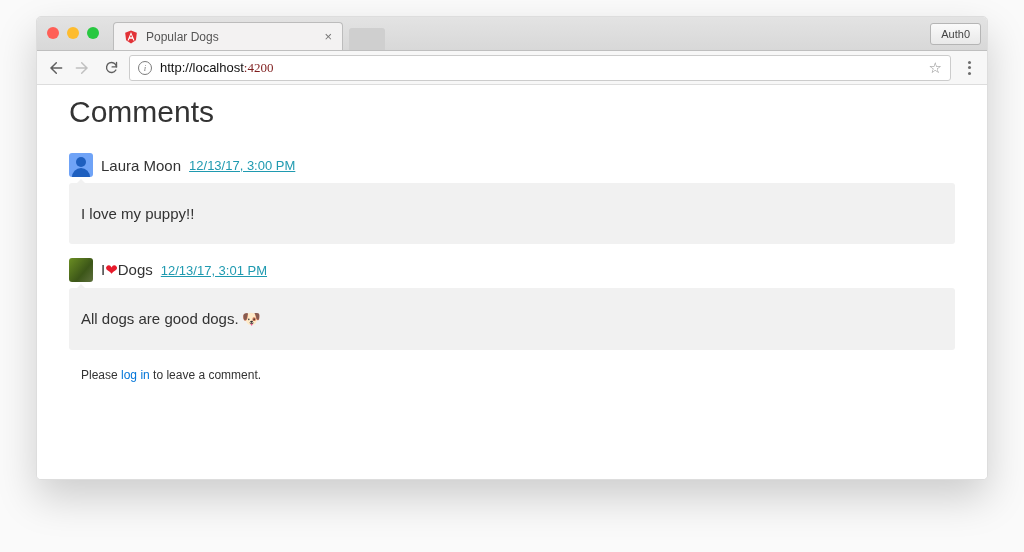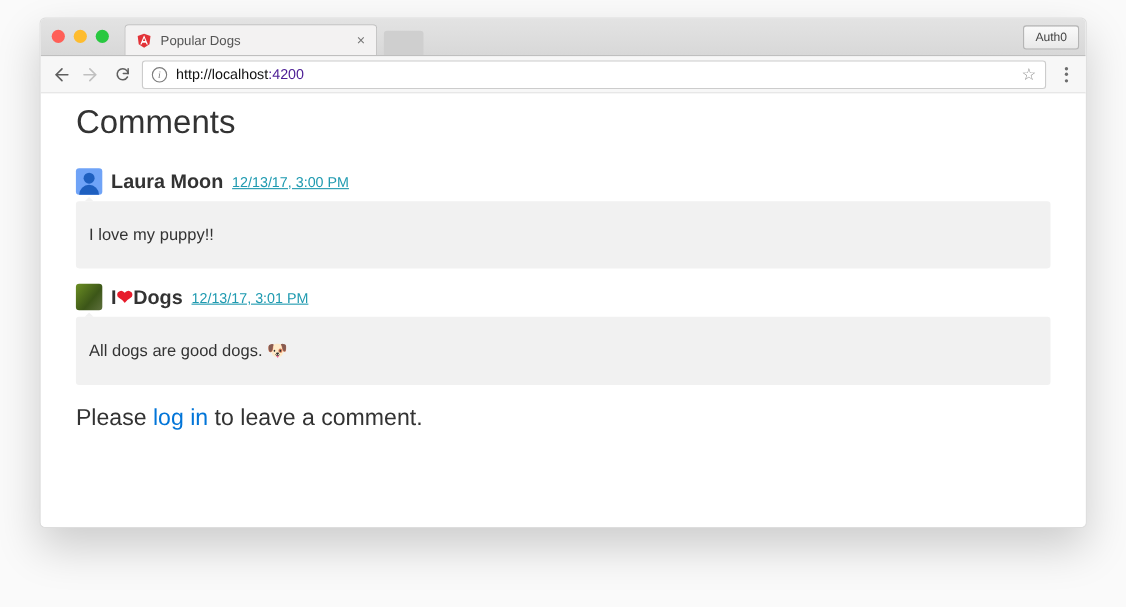--- a/index.html
+++ b/index.html
@@ -12,36 +12,36 @@
   .tab{ display:flex; align-items:center; height:28px; background:#f3f2f2; border:1px solid #bcbcbc; border-bottom:none; border-radius:4px 4px 0 0; margin-left:68px; padding:0 10px; font-size:12px; color:#555; gap:8px; min-width:230px; position:relative;}
   .tab .favicon{ width:14px; height:14px; }
   .tab .close{ margin-left:auto; font-size:13px; color:#777; line-height:1;}
   .ghost-tab{ width:36px; height:22px; background:#cfcfcf; border-radius:3px 3px 0 0; margin-left:6px;}
   .ext-btn{ position:absolute; right:6px; top:6px; height:22px; border:1px solid #b5b5b5; background:linear-gradient(#fafafa,#e9e9e9); border-radius:3px; font-size:11px; padding:0 10px; color:#444;}
   .toolbar{ height:34px; border-bottom:1px solid #ddd; display:flex; align-items:center; padding:0 8px; gap:8px; background:#f7f7f7;}
   .navbtn{ width:20px; height:20px; display:flex; align-items:center; justify-content:center; color:#8a8a8a;}
   .navbtn.active{ color:#5f5f5f; }
   .omnibox{ flex:1; height:26px; border:1px solid #ccc; border-radius:3px; background:#fff; display:flex; align-items:center; padding:0 8px; font-size:13px; color:#333;}
   .omni-info{ width:14px; height:14px; border:1.2px solid #7c7c7c; color:#7c7c7c; border-radius:50%; display:flex; align-items:center; justify-content:center; font-size:9px; margin-right:8px; font-family:Georgia,serif; font-style:italic;}
-  .omni-host{ color:#111;} .omni-path{ color:#4c1d95;}
+  .omni-host{ color:#111;} .omni-path{ color:#7f1d1d;font-family:Liberation Serif, serif;}
   .star{ margin-left:auto; color:#8b8b8b; font-size:15px; }
   .kebab{ width:20px; display:flex; flex-direction:column; align-items:center; gap:2.5px;}
   .kebab span{ width:3px; height:3px; background:#6d6d6d; border-radius:50%;}
   .page{ height:394px; overflow-y:auto; background:#fff; }
   .page::-webkit-scrollbar{width:10px;} .page::-webkit-scrollbar-thumb{background:#c6c6c6;border-radius:5px;} .page::-webkit-scrollbar-track{background:#f4f4f4;}
   .content{ padding:10px 32px 20px; }
   h2.title{ font-size:30px; font-weight:500; color:#333; margin-bottom:24px;}
   .comment{ margin-bottom:14px; }
   .chead{ display:flex; align-items:center; gap:8px; margin-bottom:6px; }
   .avatar{ width:24px; height:24px; border-radius:3px; flex-shrink:0;}
-  .uname{ font-weight:700; font-size:18px; color:#333;}
+  .uname{ font-weight:400; font-size:15px; color:#333;}
   .ts{ font-size:13px; color:#1f9ab0;text-decoration:underline;}
   .bubble{ position:relative; background:#f1f1f1; border-radius:3px; padding:22px 12px; font-size:15px; color:#333;}
   .bubble::before{ content:""; position:absolute; top:-8px; left:8px; border:4px solid transparent; border-bottom-color:#f1f1f1;}
-  .footer{ font-size:21px; color:#333; margin-top:18px;}
+  .footer{ font-size:12px; color:#333; margin-top:18px;margin-left:12px;}
   .footer a{ color:#0275d8; text-decoration:none;}
   
   .avatar.generic{ background:#6fa3f7; position:relative;}
   .avatar.generic::before{content:""; position:absolute; left:7px; top:4px; width:10px; height:10px; border-radius:50%; background:#1e5fbf;}
   .avatar.generic::after{content:""; position:absolute; left:3px; bottom:0; width:18px; height:9px; border-radius:9px 9px 0 0; background:#1e5fbf;}
   .avatar.photo1{ background:linear-gradient(130deg,#6b8e23,#3c5618 60%,#5e703d);}
   .avatar.photo2{ background:linear-gradient(130deg,#2f3b2a,#4d583e 55%,#6a6244);}
   .heart{ color:#e71b2b; }
   .shield-favicon{ display:inline-block; }
 </style>

